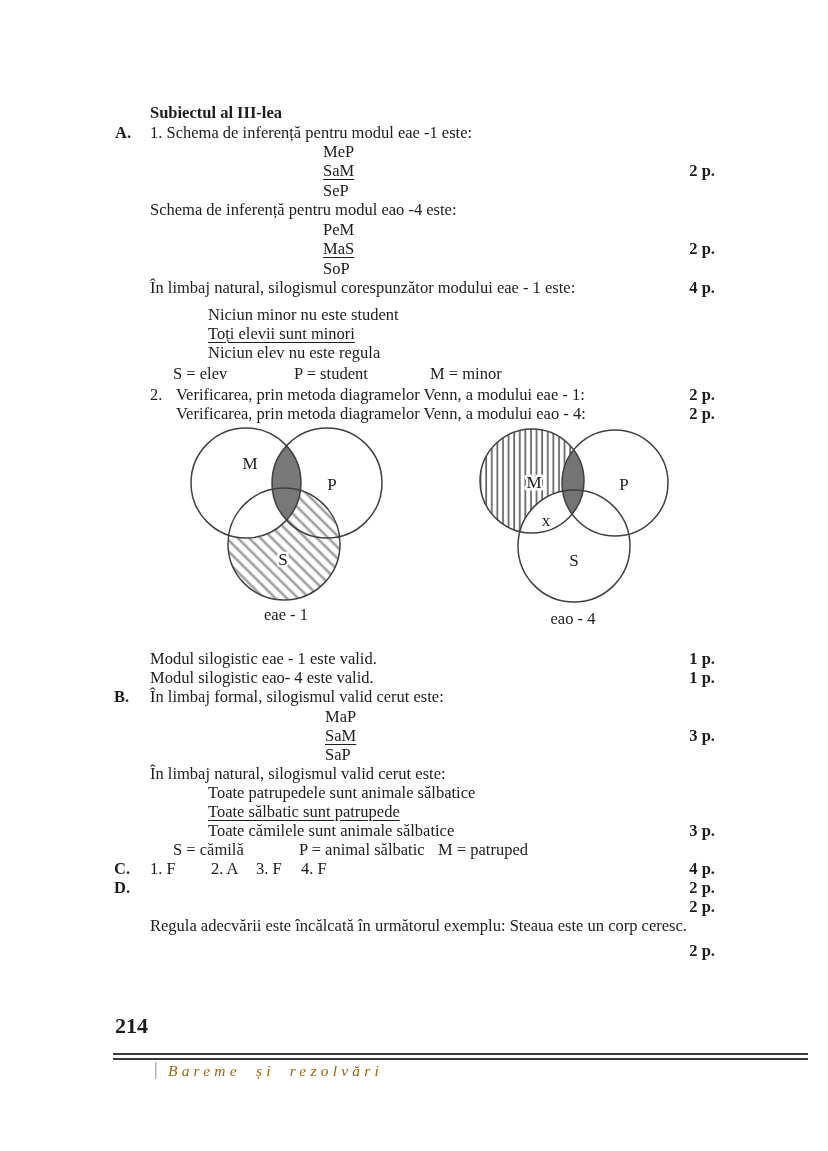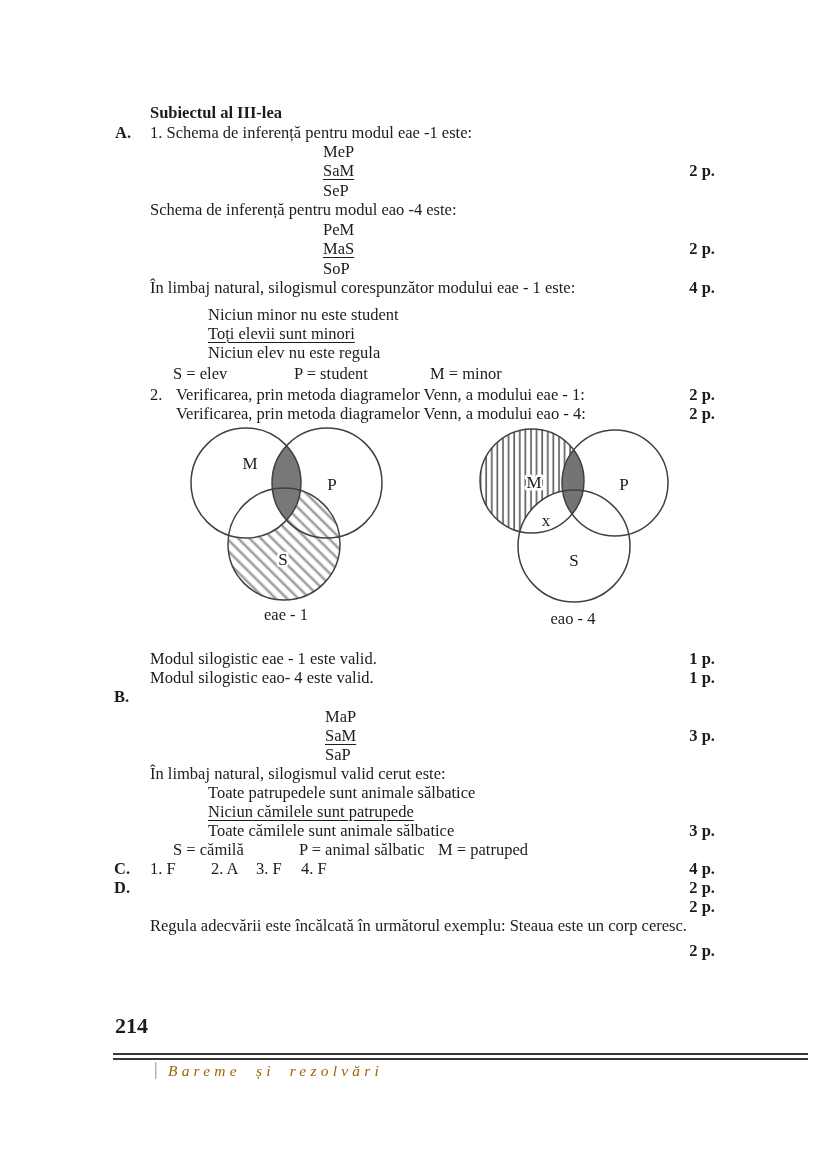--- a/index.html
+++ b/index.html
@@ -119,28 +119,29 @@
     <text class="vl" x="73" y="100">x</text>
   </svg>
   <div class="caption" style="top:609px;left:473px;width:200px;">eao - 4</div>
 
   <div class="t" style="top:649px;left:150px;">Modul silogistic eae - 1 este valid.</div>
   <div class="pts" style="top:649px;">1 p.</div>
   <div class="t" style="top:668px;left:150px;">Modul silogistic eao- 4 este valid.</div>
   <div class="pts" style="top:668px;">1 p.</div>
 
   <div class="t b" style="top:687px;left:114px;">B.</div>
+  <div class="t" style="top:687px;left:150px;">În limbaj formal, silogismul valid cerut este:</div>
   <div class="t" style="top:707px;left:325px;">MaP</div>
   <div class="t u" style="top:726px;left:325px;">SaM</div>
   <div class="pts" style="top:726px;">3 p.</div>
   <div class="t" style="top:745px;left:325px;">SaP</div>
 
   <div class="t" style="top:764px;left:150px;">În limbaj natural, silogismul valid cerut este:</div>
   <div class="t" style="top:783px;left:208px;">Toate patrupedele sunt animale sălbatice</div>
-  <div class="t u" style="top:802px;left:208px;">Niciun cămilele sunt patrupede</div>
+  <div class="t u" style="top:802px;left:208px;">Toate sălbatic sunt patrupede</div>
   <div class="t" style="top:821px;left:208px;">Toate cămilele sunt animale sălbatice</div>
   <div class="pts" style="top:821px;">3 p.</div>
 
   <div class="t" style="top:840px;left:173px;">S = cămilă</div>
   <div class="t" style="top:840px;left:299px;">P = animal sălbatic</div>
   <div class="t" style="top:840px;left:438px;">M = patruped</div>
 
   <div class="t b" style="top:859px;left:114px;">C.</div>
   <div class="t" style="top:859px;left:150px;">1. F</div>
   <div class="t" style="top:859px;left:211px;">2. A</div>

